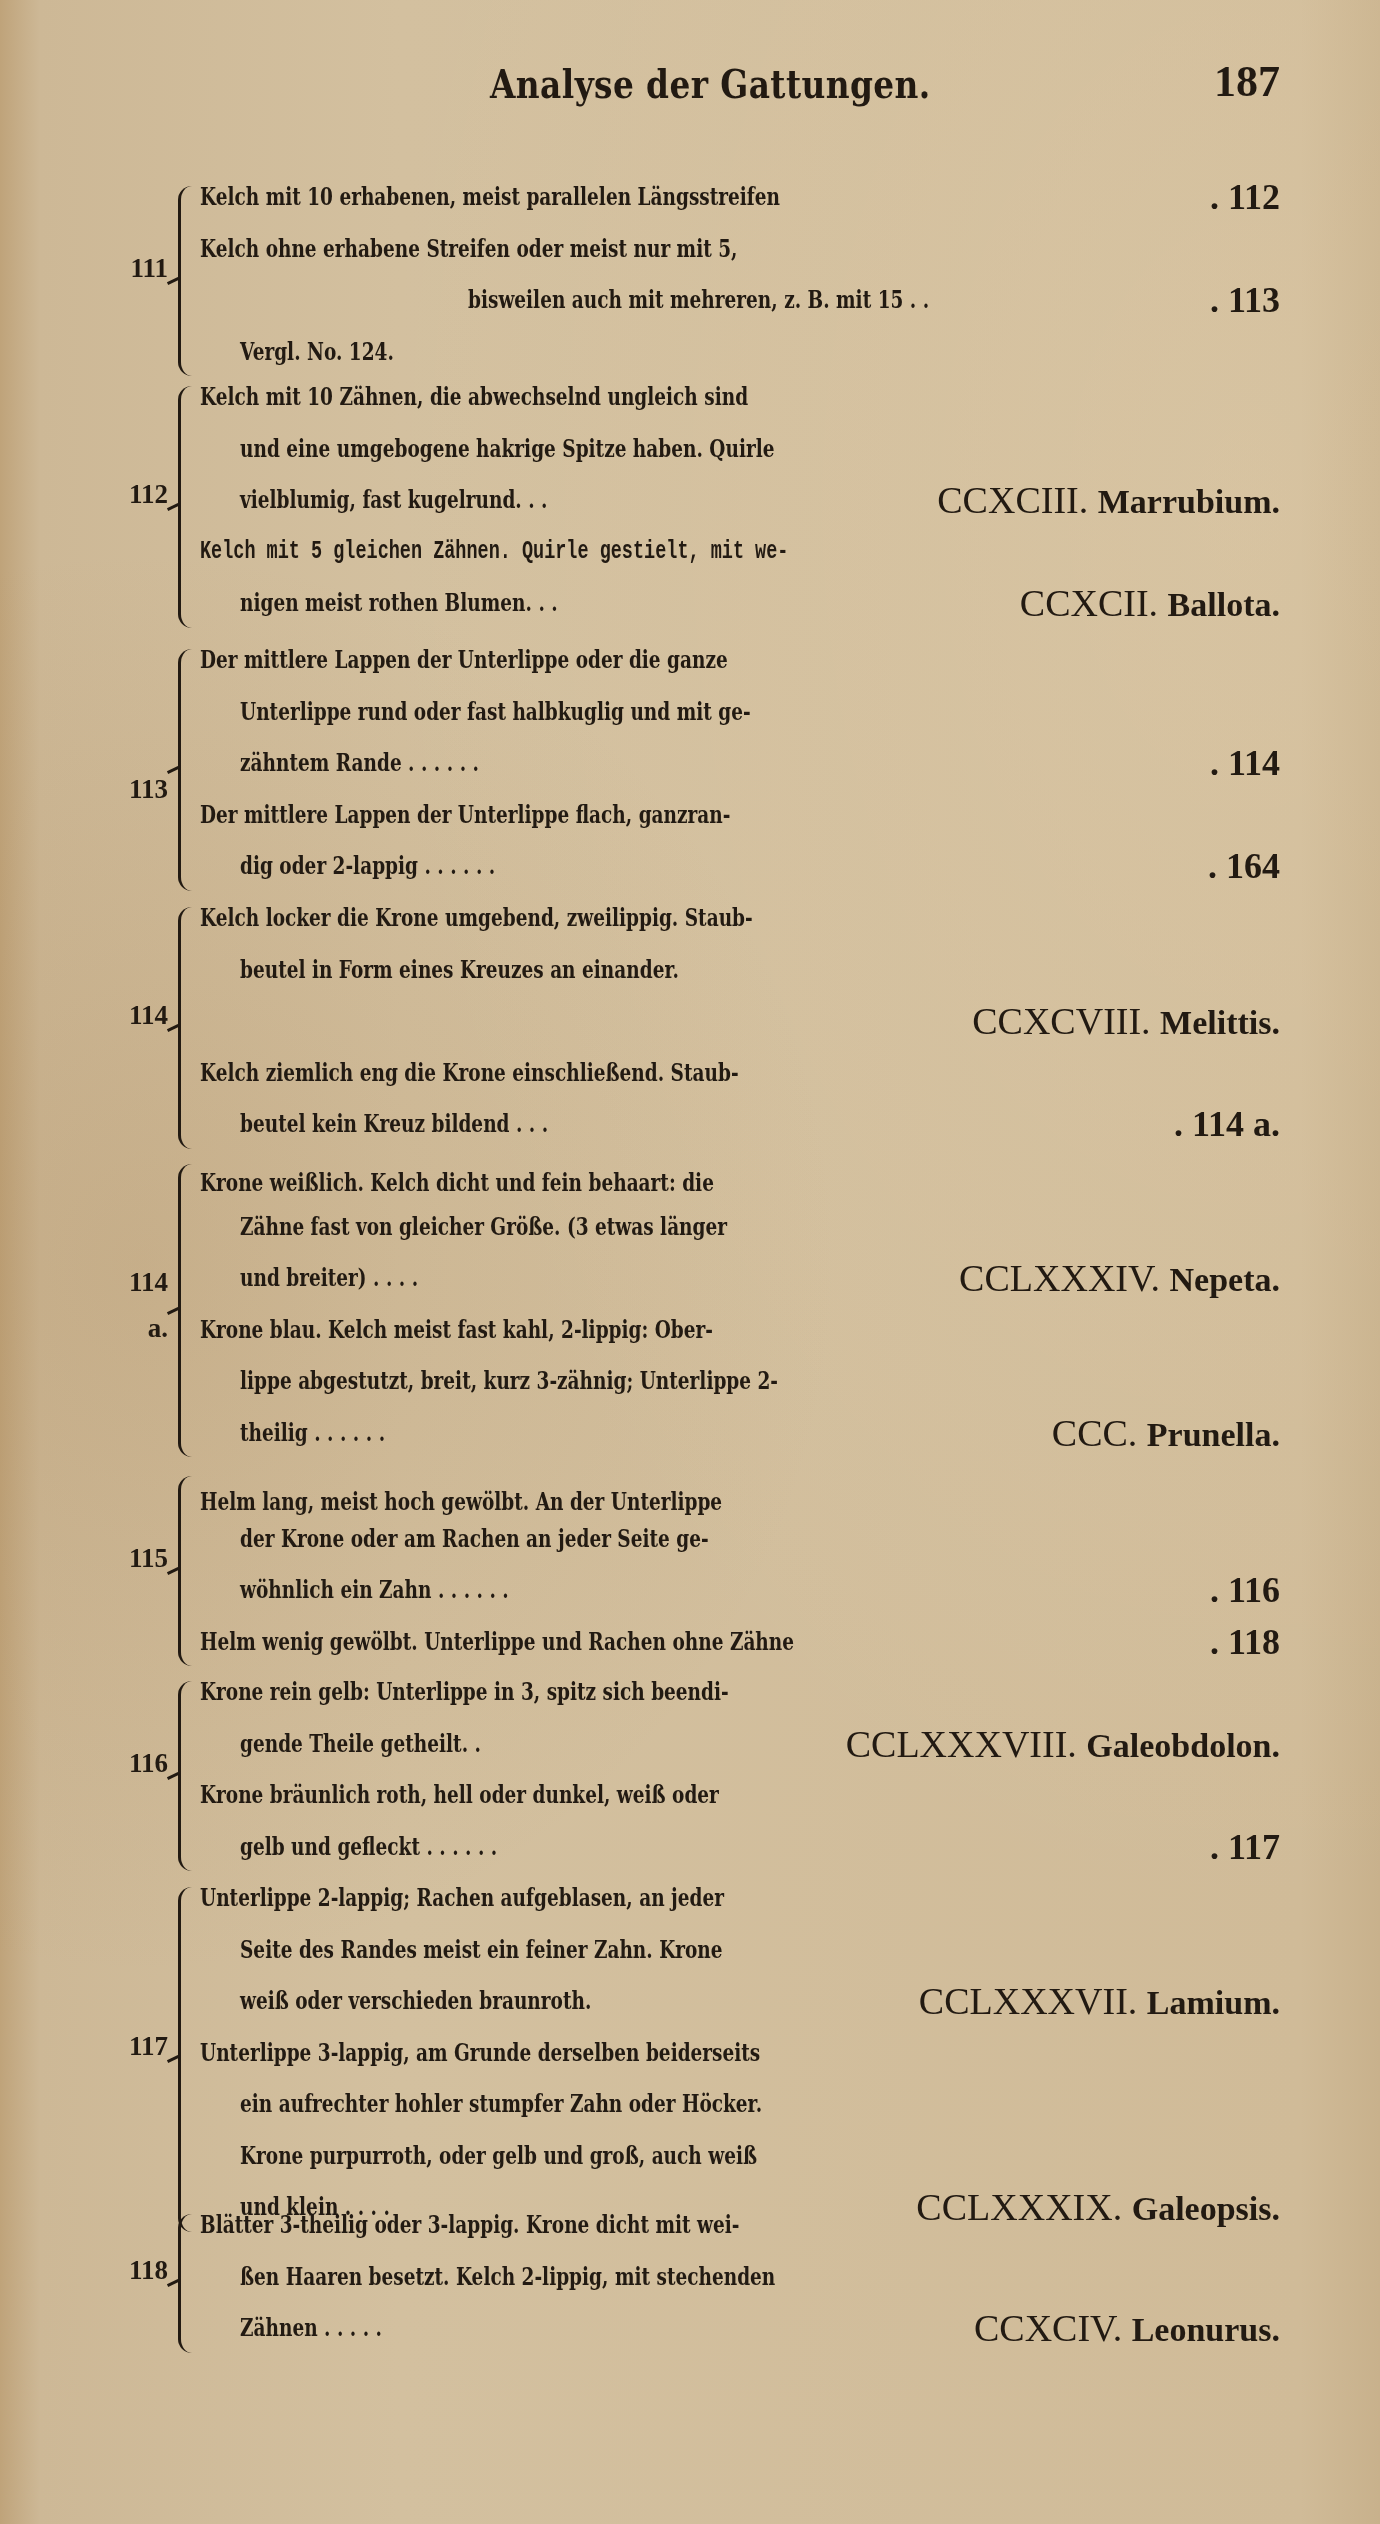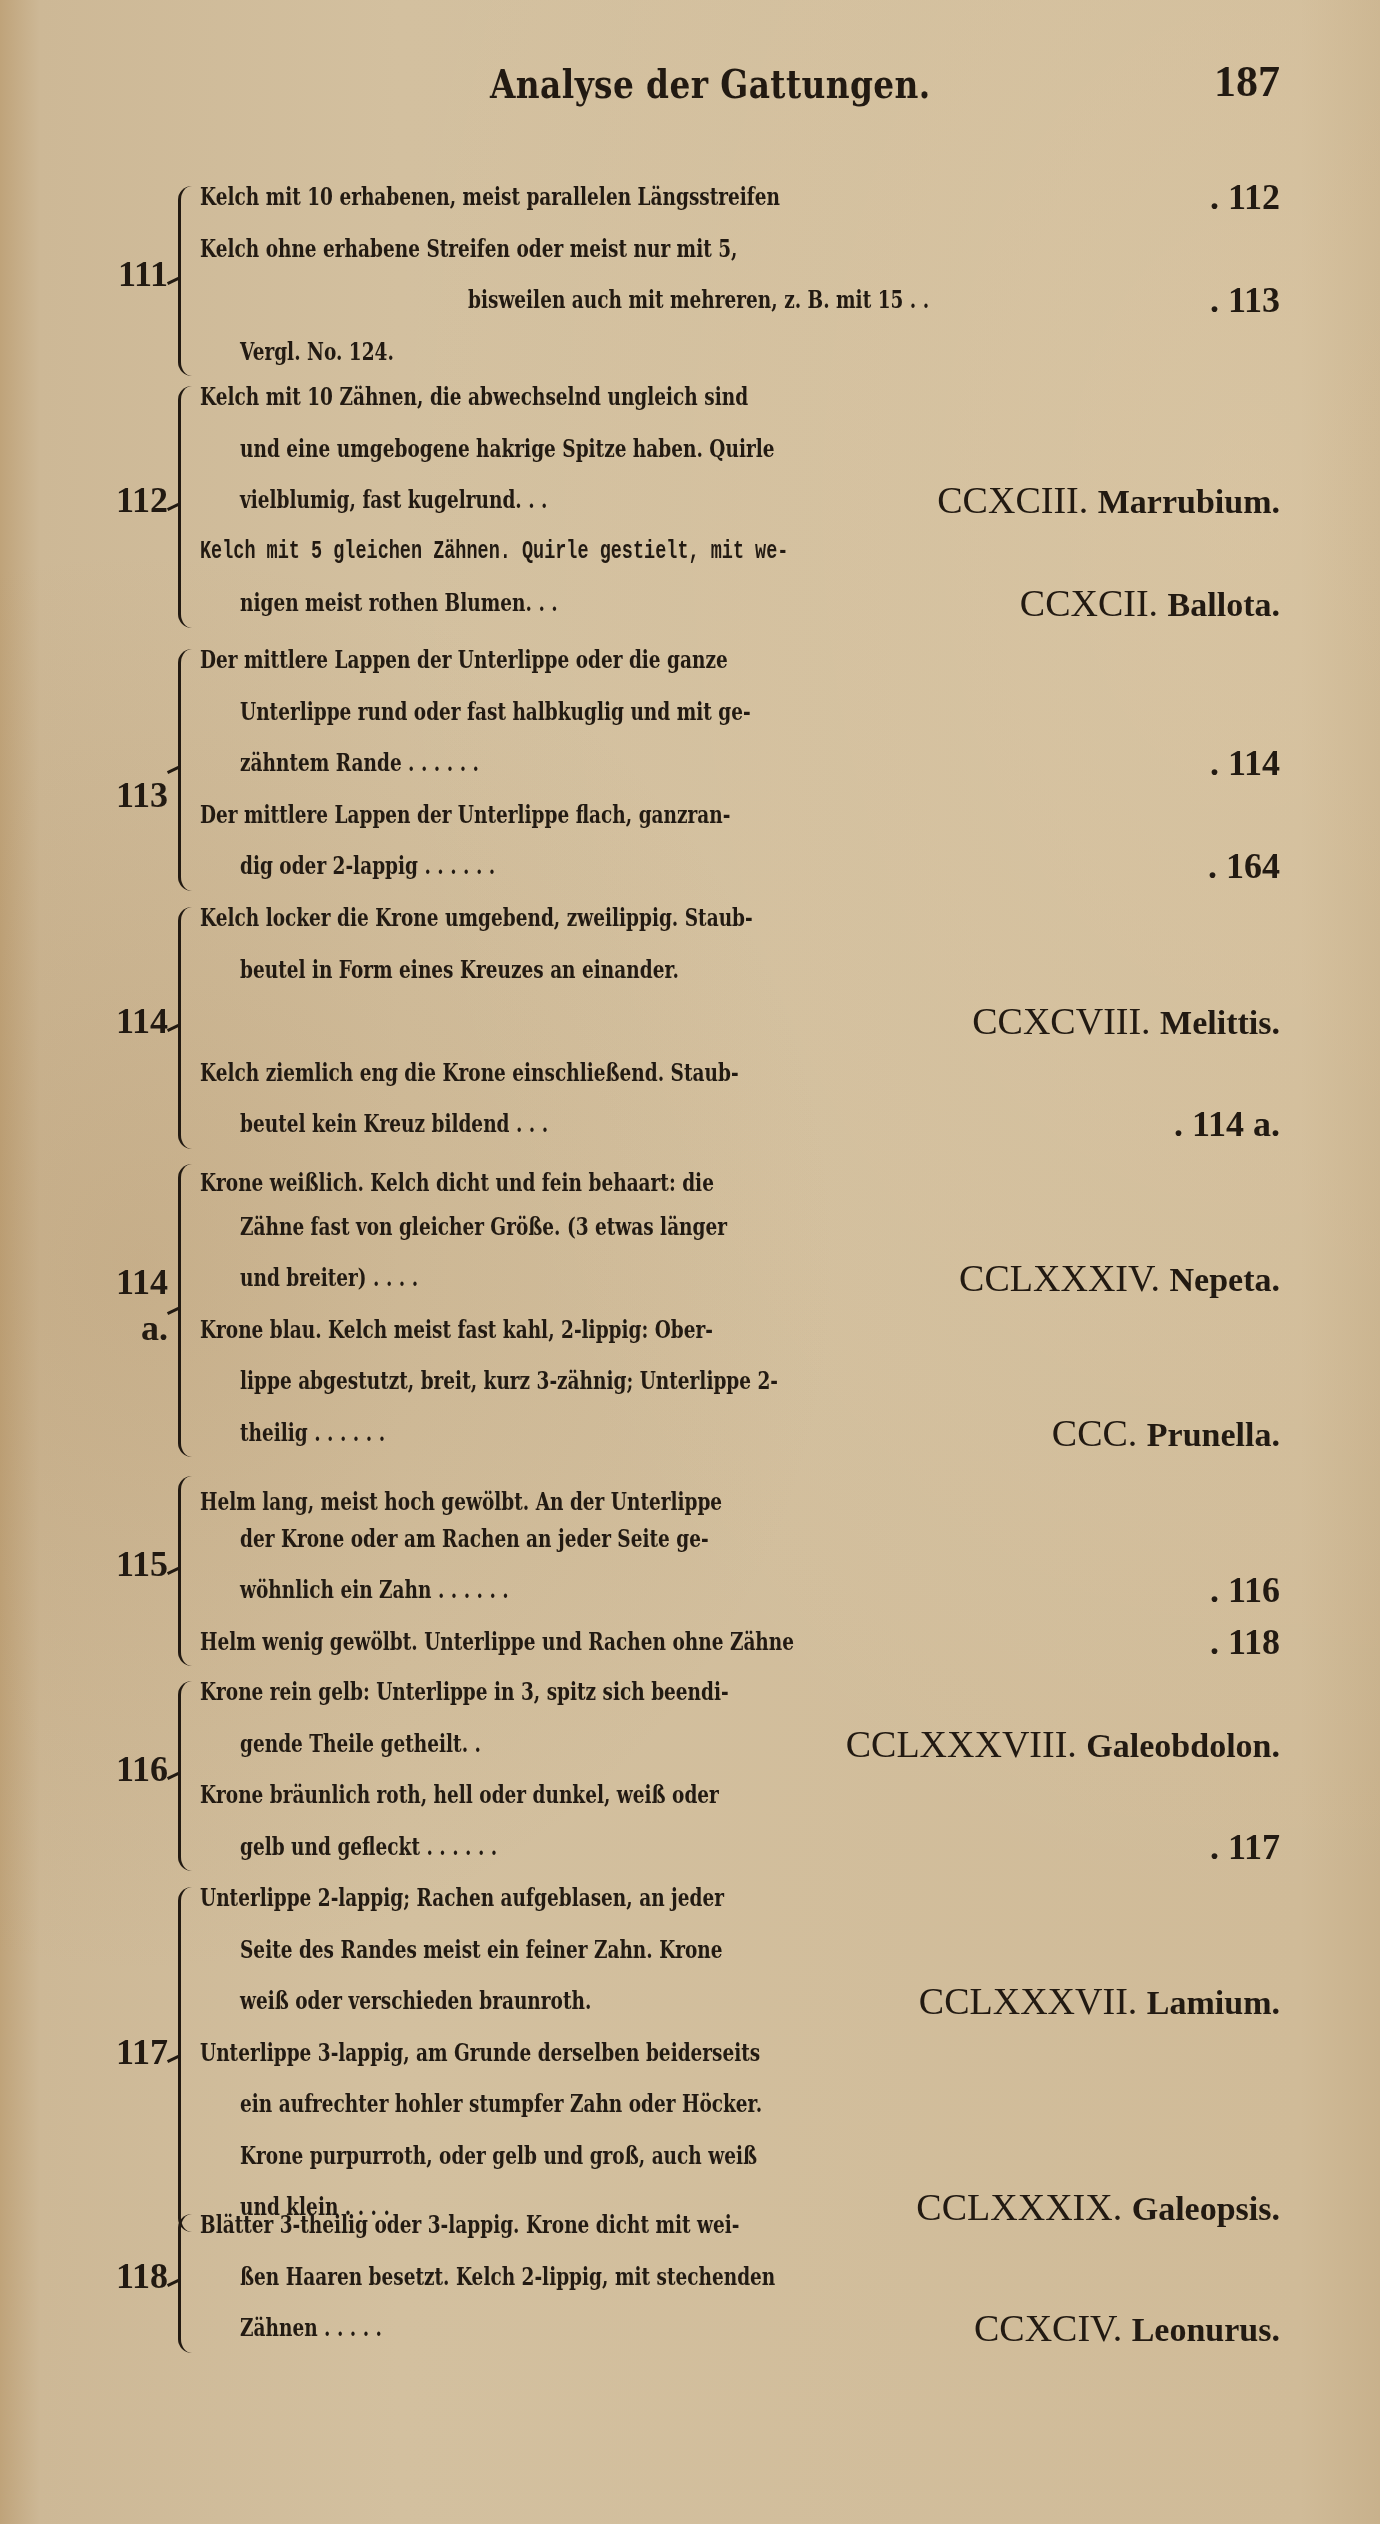--- a/index.html
+++ b/index.html
@@ -21,21 +21,21 @@
   .header .title {
     position:absolute; left:490px; top:8px; font-size:40px; letter-spacing:0.5px;
     font-family:"DejaVu Serif", serif; font-weight:bold; transform:scaleX(0.82); transform-origin:left;
   }
   .header .pagenum {
     position:absolute; right:100px; top:4px; font-size:44px; font-weight:bold;
     font-family:"Liberation Serif", serif;
   }
   .couplet { position:absolute; left:0; width:1380px; }
   .num {
-    position:absolute; left:100px; font-size:36px; font-weight:bold;
+    position:absolute; left:100px; font-size:27px; font-weight:bold;
     font-family:"Liberation Serif", serif; text-align:right; width:68px;
   }
   .brace {
     position:absolute; left:178px; width:18px;
     border-left:3px solid #221a12; border-radius:14px 0 0 14px;
   }
   .brace::before{
     content:""; position:absolute; left:-14px; top:50%; width:12px; height:3px; background:#221a12; transform:translateY(-50%) rotate(-25deg);
   }
   .line {

